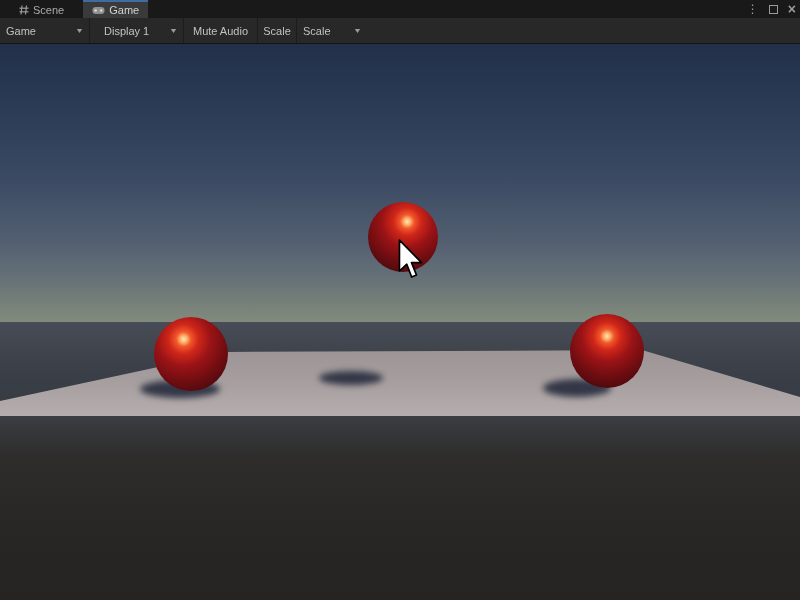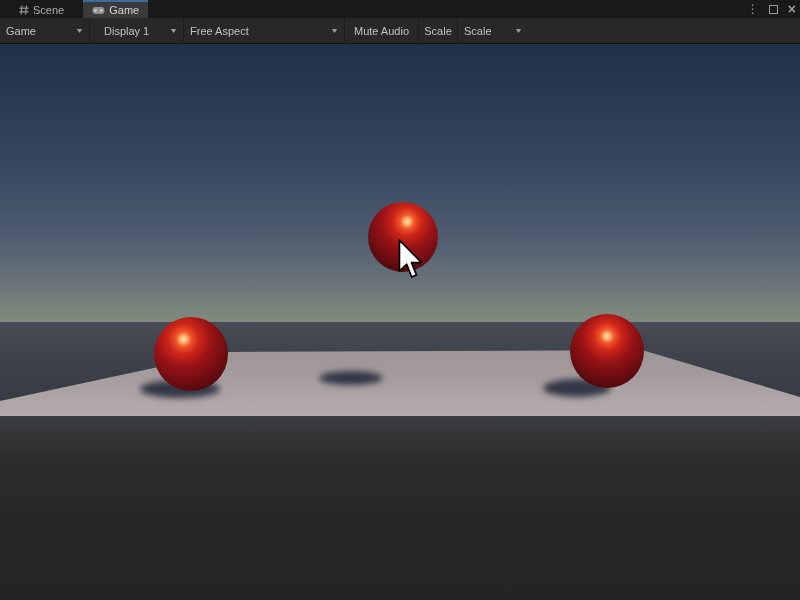--- a/index.html
+++ b/index.html
@@ -125,24 +125,20 @@
 
 <div class="toolbar">
   <div class="tb-item tb-popup" style="width:90px;">
     <span>Game</span>
     <span class="tb-arrow">▼</span>
   </div>
   <div class="tb-item tb-popup" style="width:86px;margin-left:8px;">
     <span>Display 1</span>
     <span class="tb-arrow">▼</span>
   </div>
-  <div class="tb-item tb-popup" style="width:161px;">
-    <span>Free Aspect</span>
-    <span class="tb-arrow">▼</span>
-  </div>
   <div class="tb-item tb-btn" style="width:74px;">
     <span>Mute Audio</span>
   </div>
   <div class="tb-item tb-btn" style="width:39px;">
     <span>Scale</span>
   </div>
   <div class="tb-item tb-popup" style="width:70px; border-right:none;">
     <span>Scale</span>
     <span class="tb-arrow">▼</span>
   </div>

